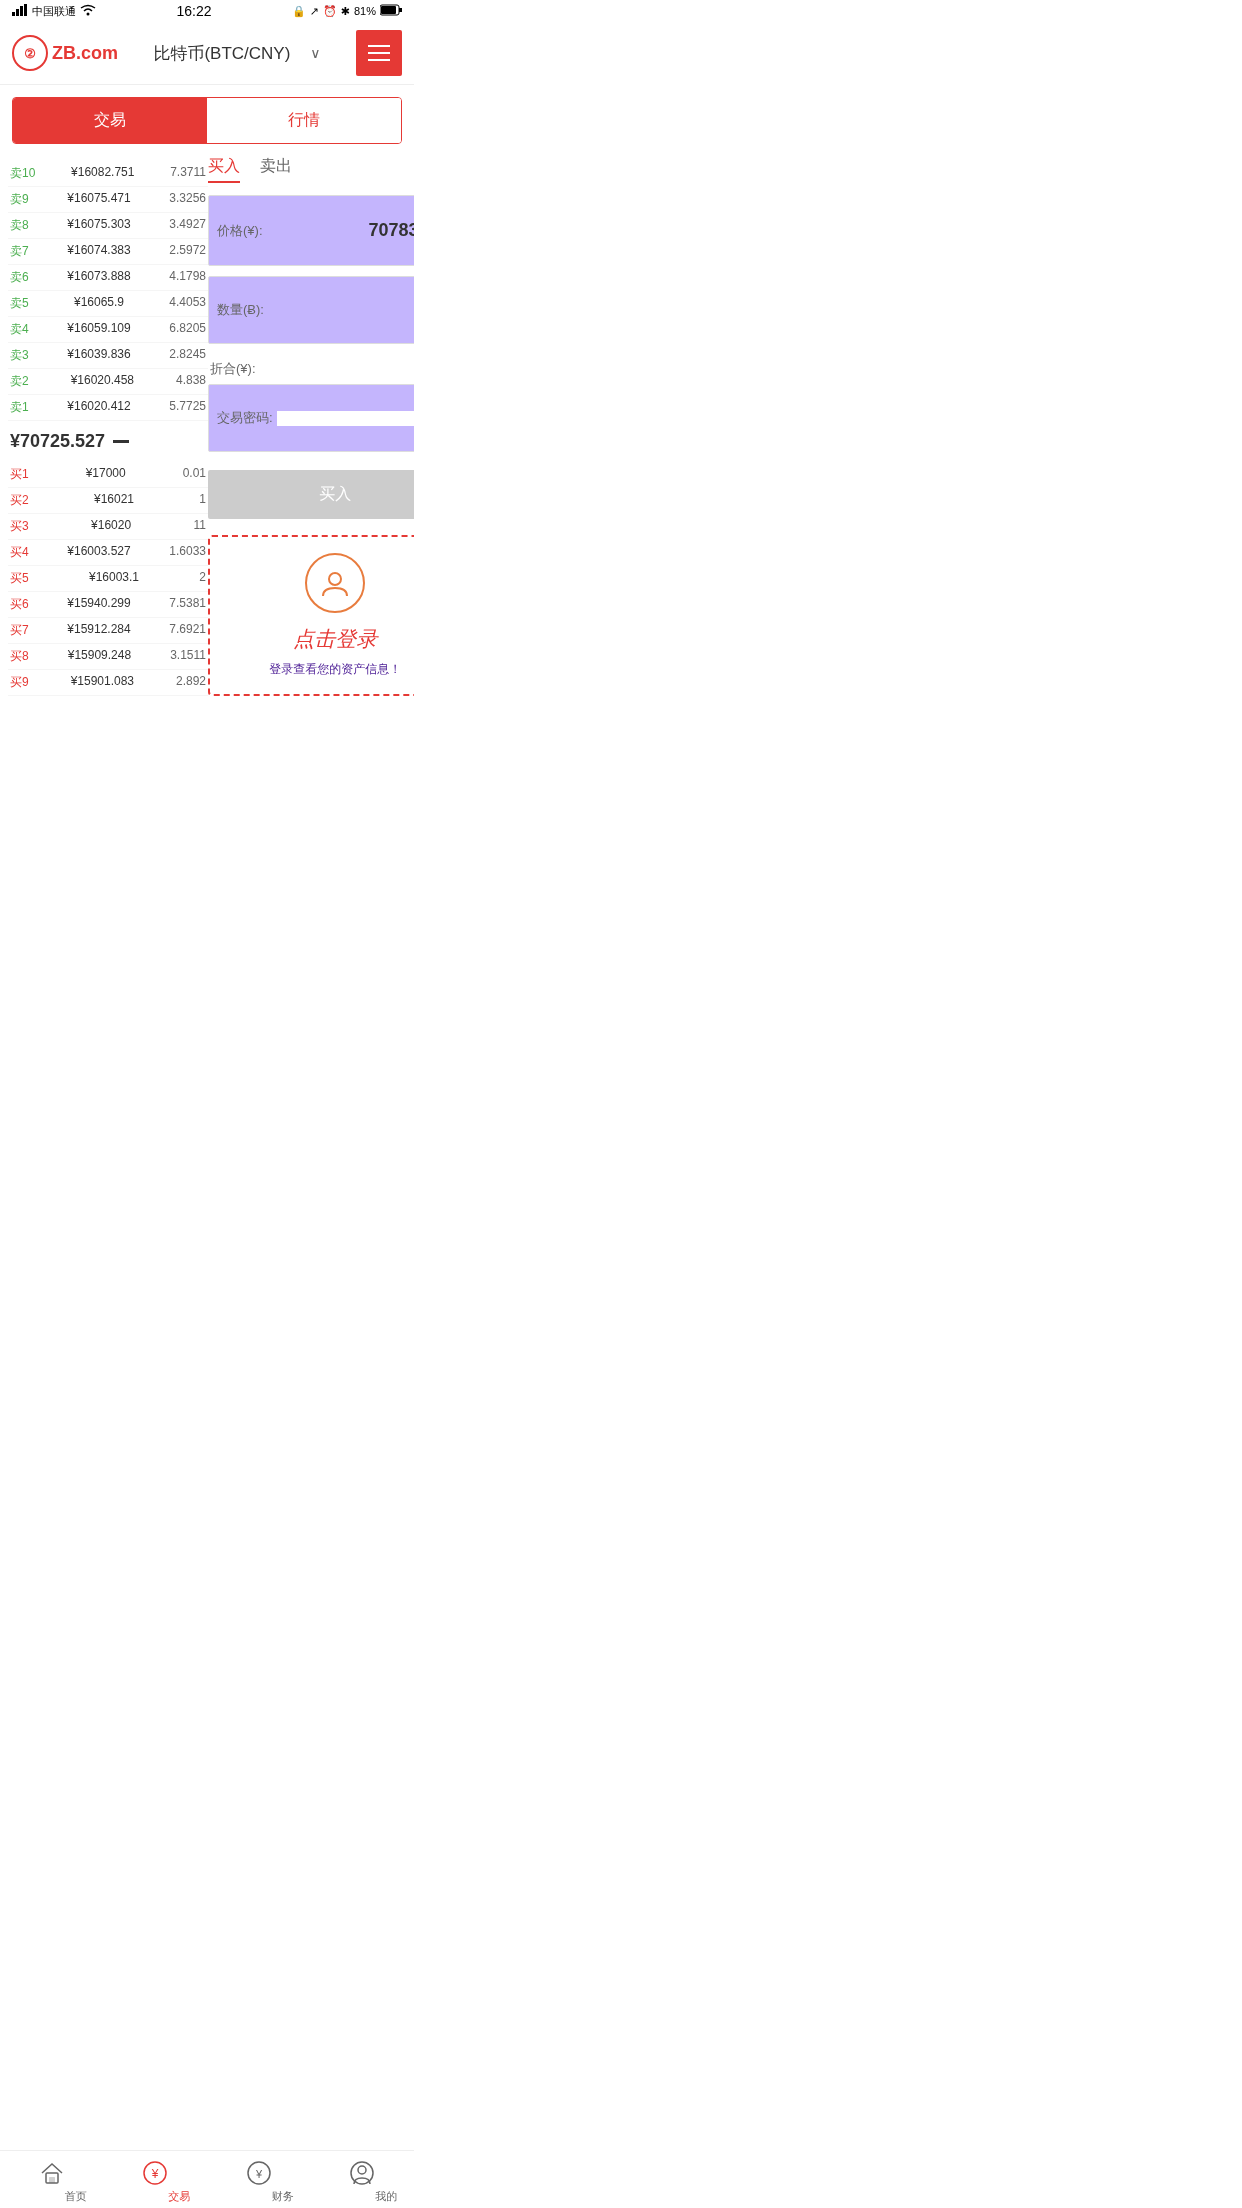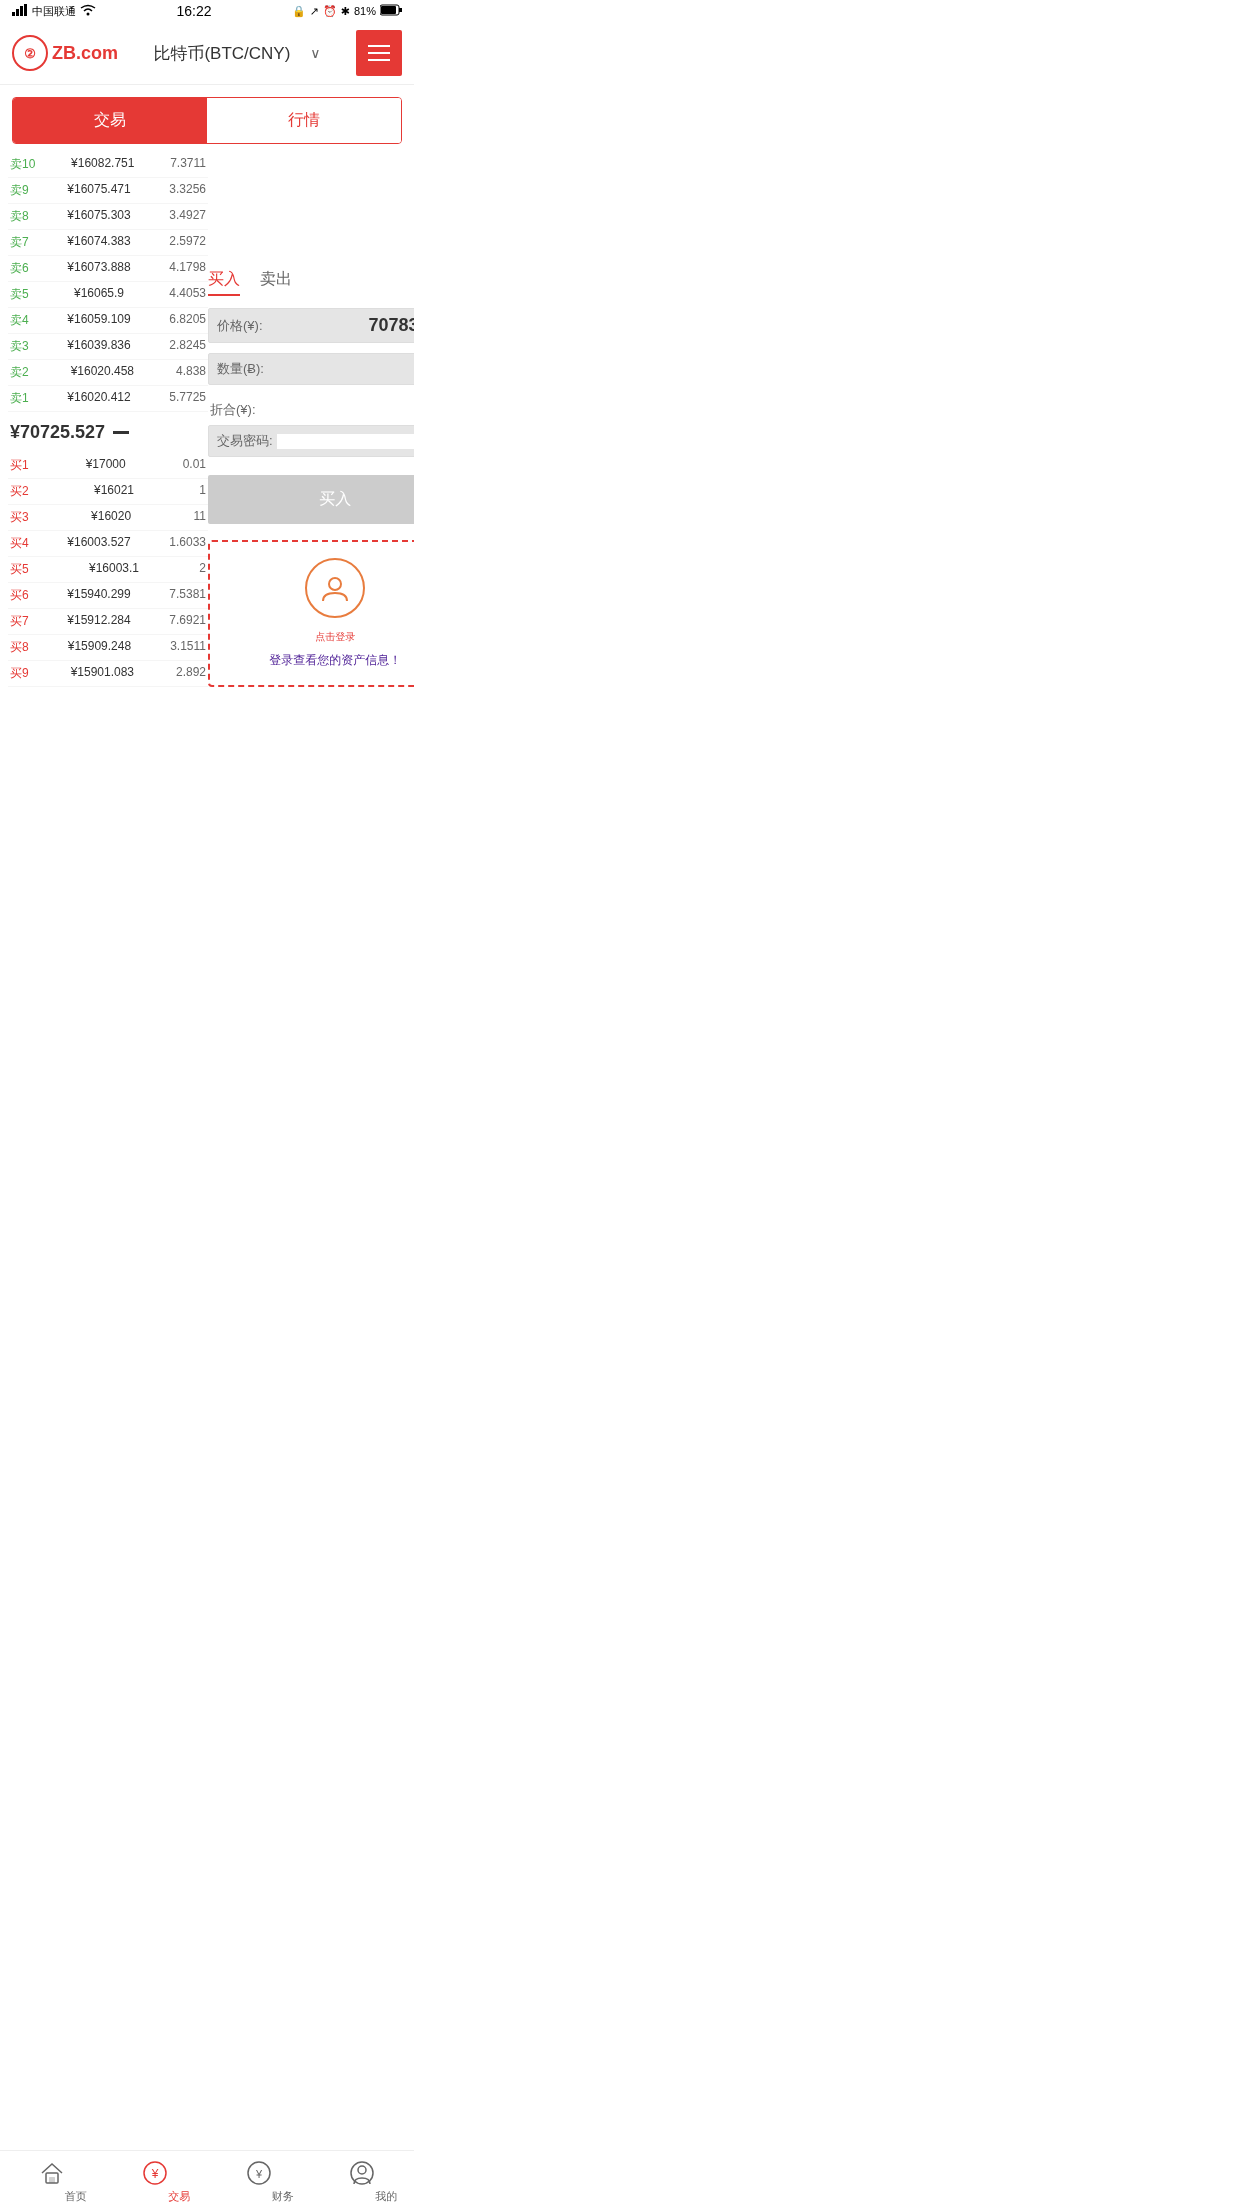--- a/index.html
+++ b/index.html
@@ -175,22 +175,22 @@
     .bs-tab.inactive { color: #666; }
 
     .form-group {
       margin-bottom: 10px;
     }
     .form-row {
       display: flex;
       align-items: center;
       border: 1px solid #ddd;
       border-radius: 2px;
-      padding: 6px 8px;
-      background: #e5e5e5;
+      padding: 24px 8px;
+      background: #c4b5fd;
     }
     .form-label {
       color: #666;
       font-size: 13px;
       white-space: nowrap;
       margin-right: 4px;
     }
     .form-value {
       flex: 1;
       text-align: right;
@@ -238,22 +238,23 @@
       height: 60px;
       border: 2px solid #e87c3e;
       border-radius: 50%;
       display: flex;
       align-items: center;
       justify-content: center;
       margin: 0 auto 12px;
     }
     .login-text {
       color: #e53935;
-      font-size: 10px;
+      font-size: 21px;
       cursor: pointer;
+      font-style: italic;
     }
     .login-hint {
       color: #4c1d95;
       font-size: 12px;
       margin-top: 8px;
     }
 
     
     .bottom-nav {
       display: flex;

